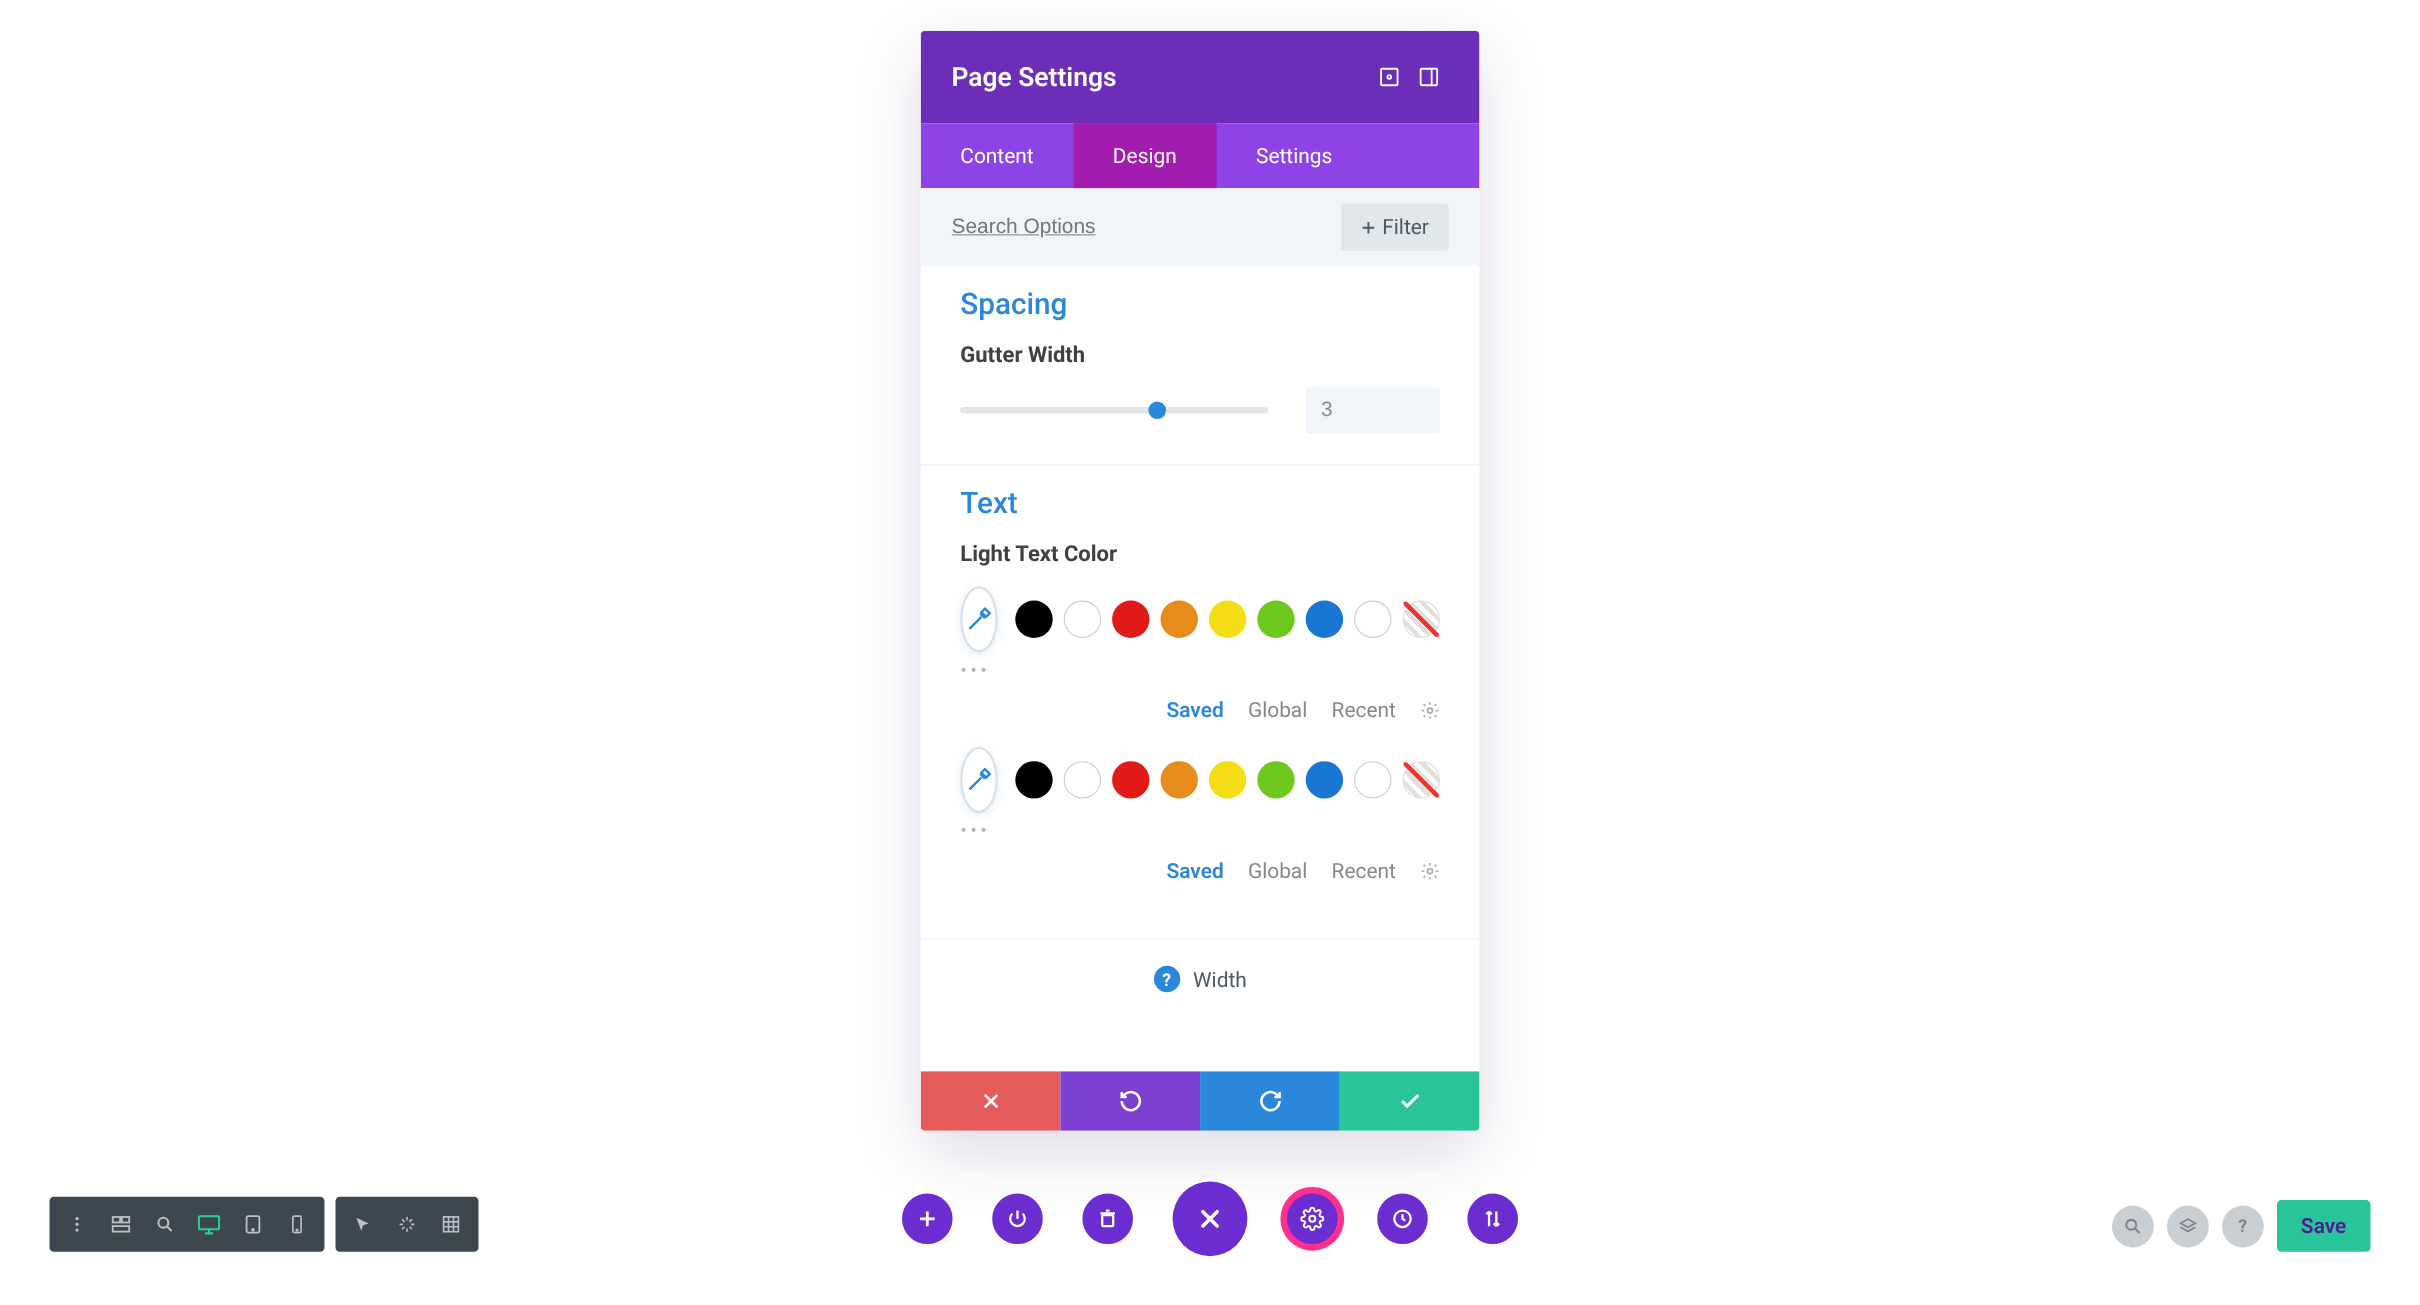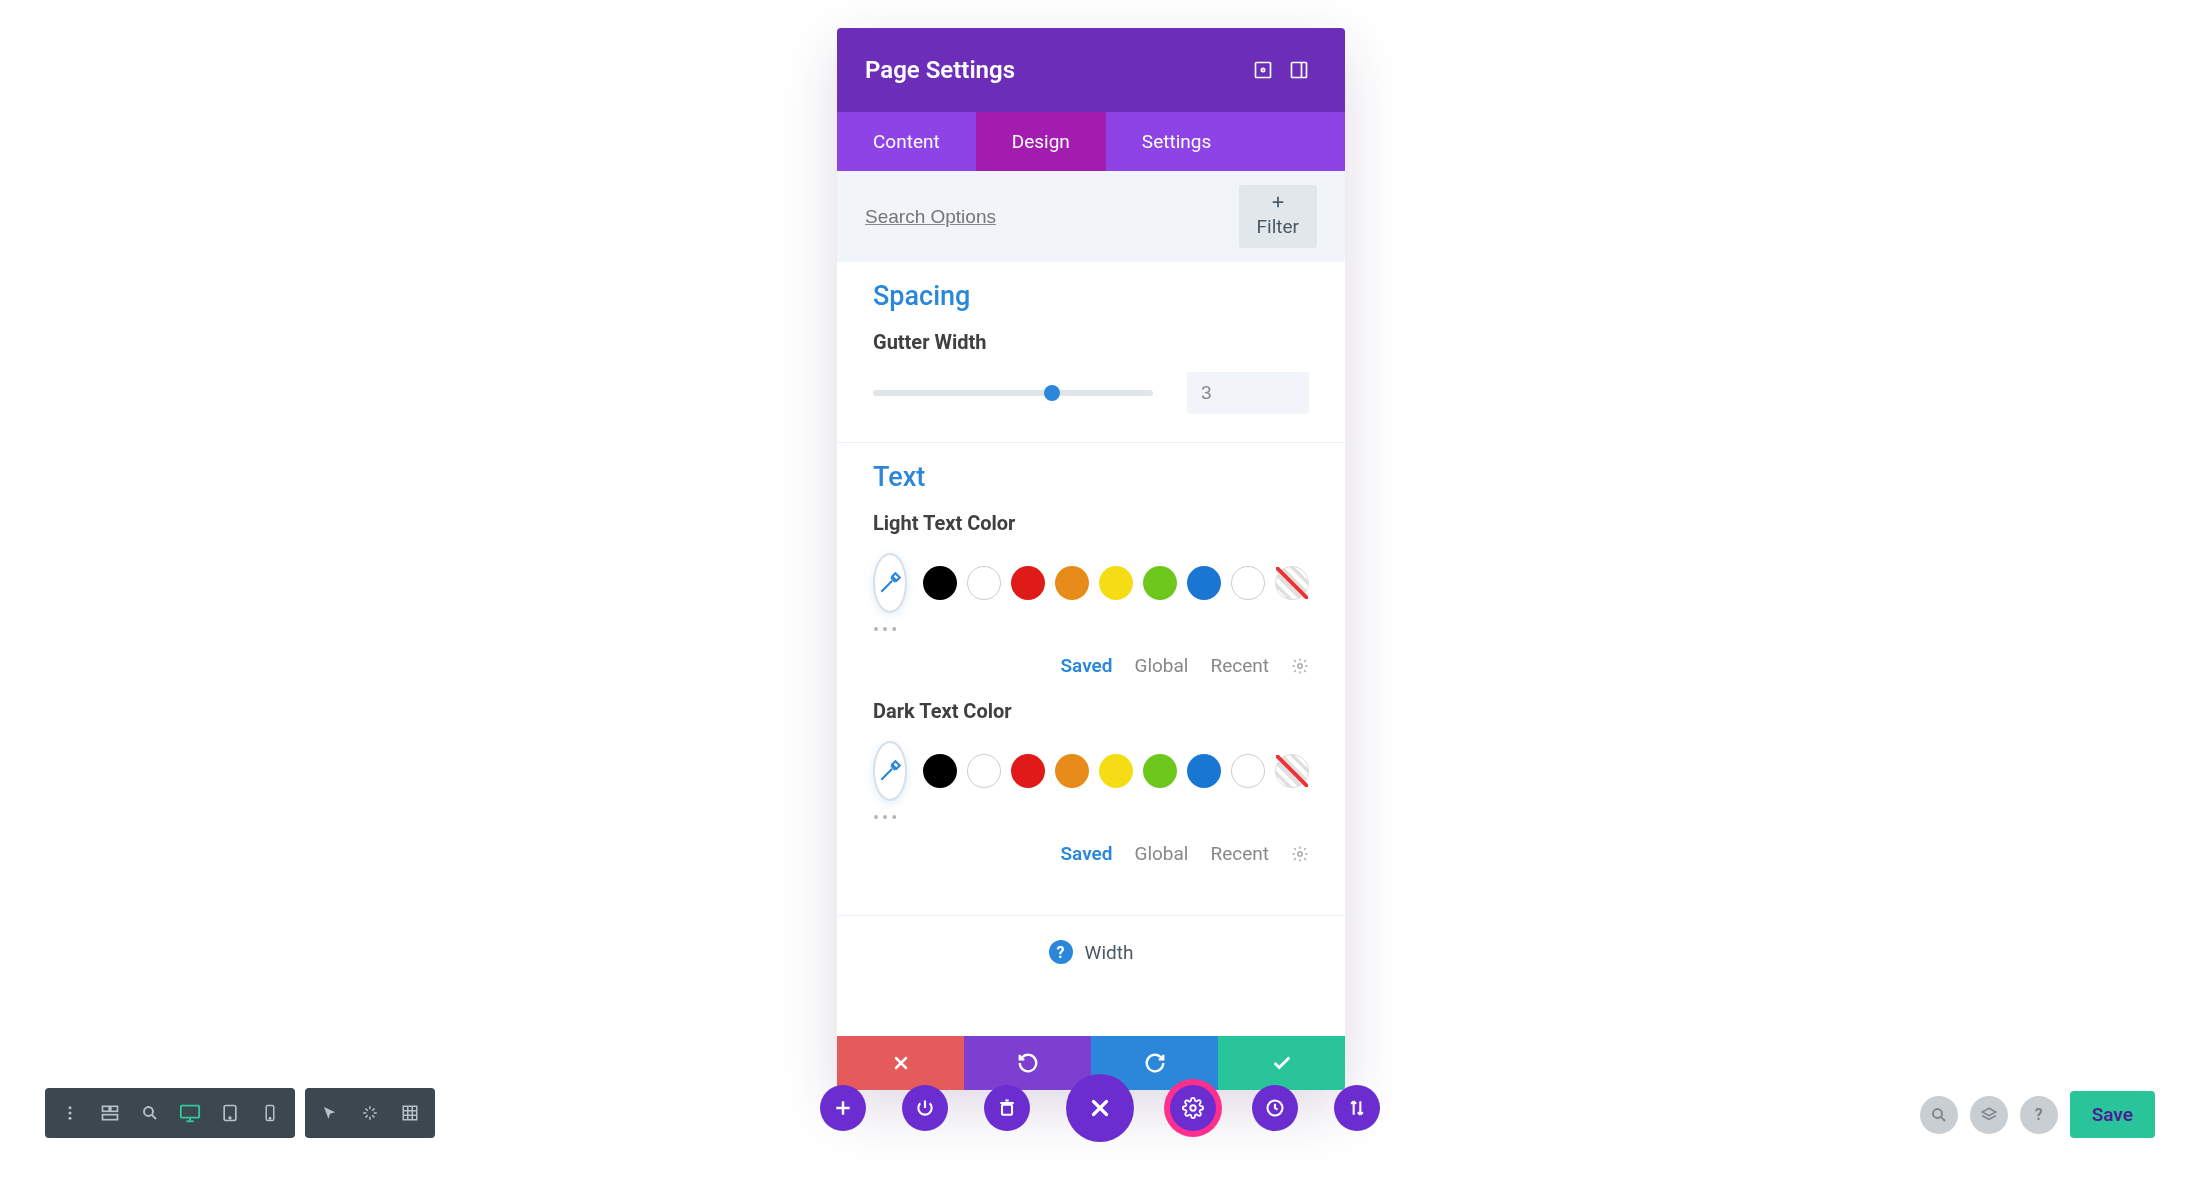--- a/index.html
+++ b/index.html
@@ -17,21 +17,21 @@
   overflow: hidden;
 }
 .modal-header { background: #6c2eb9; color: #fff; padding: 24px 28px; display: flex; align-items: center; }
 .modal-title { font-size: 24px; font-weight: 600; flex: 1; }
 .icon-btn-h { width: 36px; height: 36px; display:flex; align-items:center; justify-content:center; color:#fff; cursor:pointer; }
 .modal-tabs { background: #8e43e7; display:flex; }
 .tab { padding: 18px 36px; color: #fff; font-size: 19px; cursor:pointer; }
 .tab.active { background: #a21caf; }
 .search-bar { background:#f1f5f9; display:flex; align-items:center; padding: 14px 28px; }
 .search-input { background:transparent; border:none; font-size:19px; color:#888; flex:1; outline:none;text-decoration:underline; }
-.filter-btn { background:#e1e7eb; color:#4a5a65; font-size:19px; padding:10px 18px; border-radius:3px; cursor:pointer; display:flex; gap:6px; align-items:center;flex-direction:column; }
+.filter-btn { background:#e1e7eb; color:#4a5a65; font-size:19px; padding:10px 18px; border-radius:3px; cursor:pointer; display:flex; gap:6px; align-items:center; }
 .section { padding: 18px 36px 28px 36px; border-bottom: 1px solid #eceff3; }
 .section:last-of-type { border-bottom:none; }
 .section-h2 { color:#2b87da; font-size:27px; font-weight:500; margin-bottom:18px; }
 .field-label { font-size:20px; font-weight:700; color:#404040; margin-bottom:18px; }
 .row-gutter { display:flex; align-items:center; gap:34px; }
 .slider { flex:1; position:relative; height:6px; background:#e0e5ea; border-radius:3px; }
 .slider-thumb { position:absolute; top:50%; transform:translate(-50%,-50%); width:16px; height:16px; border-radius:50%; background:#2b87da; }
 .value-box { width:122px; background:#f1f5f9; color:#888; font-size:19px; padding:10px 14px; border-radius:3px; border:none; }
 .eyedrop {
   width:60px; height:60px; border-radius:50%; border:2px solid #d8e0e6;
@@ -161,21 +161,20 @@
         <span class="gear-small">
           <svg width="18" height="18" viewBox="0 0 24 24" fill="none" stroke="currentColor" stroke-width="2">
               <circle cx="12" cy="12" r="3"></circle>
               <path d="M12 2v3M12 19v3M4.2 4.2l2.1 2.1M17.7 17.7l2.1 2.1M2 12h3M19 12h3M4.2 19.8l2.1-2.1M17.7 6.3l2.1-2.1"></path>
             </svg>
         </span>
       </div>
     </div>
 
     <div class="field-block">
-      <div class="field-label">Dark Text Color</div>
       <div class="swatch-row-wrap">
         <div class="eyedrop">
           <svg width="26" height="26" viewBox="0 0 24 24" fill="none" stroke="currentColor" stroke-width="2">
               <path d="M17 3l4 4-3 3-4-4 3-3z"></path>
               <path d="M14 10L4 20v0h0L14 10z"></path>
               <path d="M13 7l4 4"></path>
             </svg>
         </div>
         <div class="swatches" id="dark-swatches">
             <div class="swatch" style="background: rgb(0, 0, 0);"></div>

